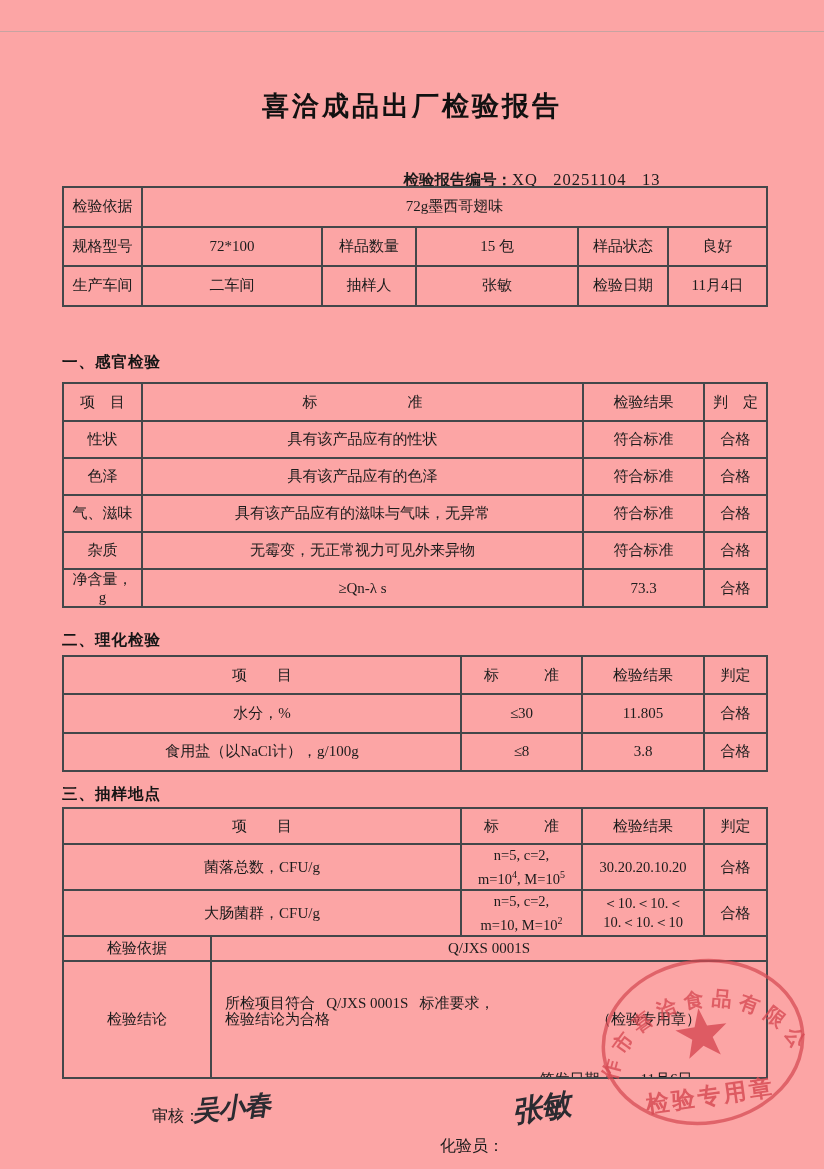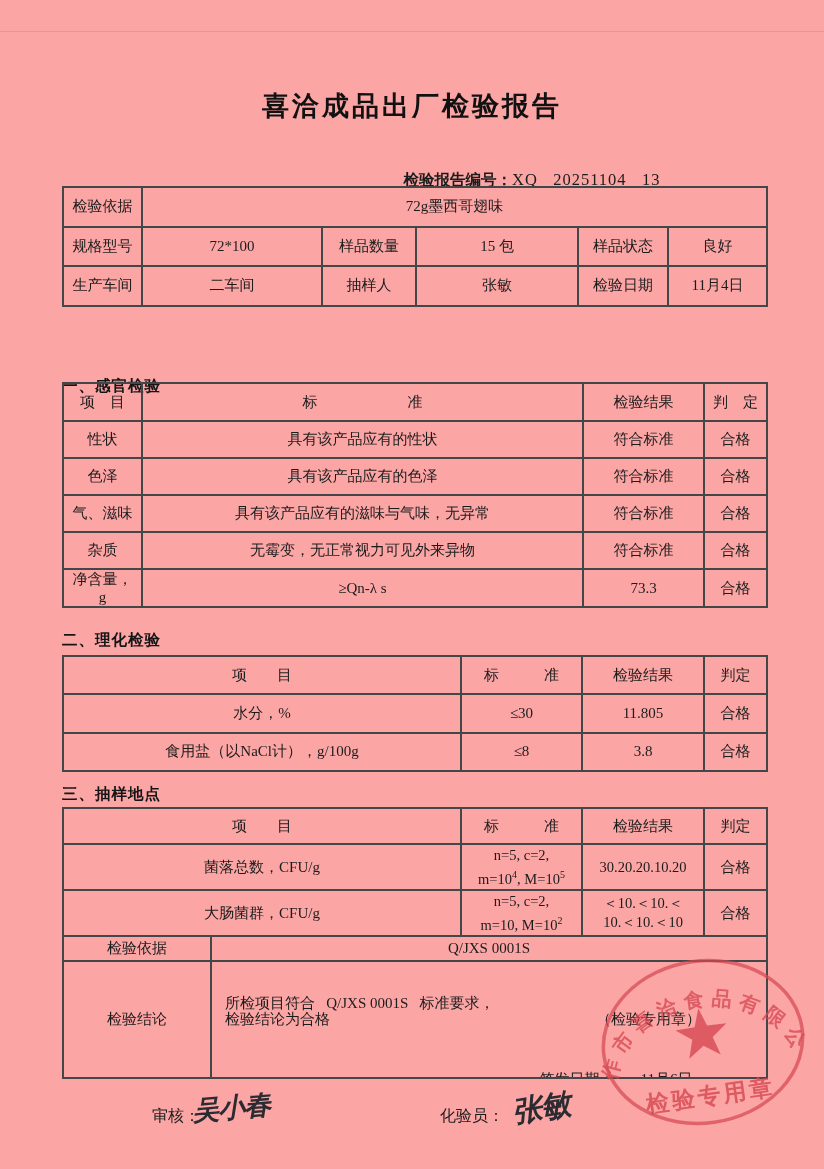--- a/index.html
+++ b/index.html
@@ -34,21 +34,21 @@
     font-weight: bold;
   }
   .report-no .val { font-size: 16.5px; letter-spacing: 1px; }
 
   .section-title {
     position: absolute; left: 62px;
     font-family: "Liberation Sans", "DejaVu Sans", sans-serif;
     font-weight: bold; font-size: 15.5px; letter-spacing: 1px;
     color: #151515;
   }
-  #st-sensory { top: 352px; margin-top: 24px; }
+  #st-sensory { top: 352px; }
   #st-phys   { top: 630px; }
   #st-micro  { top: 784px; }
 
   table.tbl {
     position: absolute; left: 62px; width: 704px;
     border-collapse: collapse; table-layout: fixed;
     font-size: 15px; color: #1c1c1c;
   }
   table.tbl td {
     border: 2px solid #43474a;
@@ -79,21 +79,21 @@
   #tbl-footer tr.concl { height: 117px; }
   td.concl-cell { position: relative; padding: 0; }
   .concl-l1 { position: absolute; top: 32px; left: 13px; white-space: pre; }
   .concl-l2 { position: absolute; top: 48px; left: 13px; }
   .seal-note { position: absolute; top: 48px; left: 384px; }
   .concl-l3 { position: absolute; top: 91px; left: 290px; white-space: pre; }
   .concl-l3 .val { margin-left: 26px; }
 
   .sig { position: absolute; font-size: 16px; }
   #sig-review-label { top: 1106px; left: 152px; font-family: Liberation Serif, serif; }
-  #sig-tester-label { top: 1106px; left: 440px; }
+  #sig-tester-label { top: 1136px; left: 440px; }
   .handwriting {
     position: absolute;
     font-family: "DejaVu Sans", sans-serif;
     font-style: italic; font-weight: 600;
     color: #2b2b31; letter-spacing: -1px;
   }
   #sig-review-name { top: 1090px; left: 192px; font-size: 27px; transform: rotate(-5deg); }
   #sig-tester-name { top: 1088px; left: 512px; font-size: 30px; transform: rotate(-9deg); }
 
   .stamp { position: absolute; left: 585px; top: 938px; z-index: 5; }

